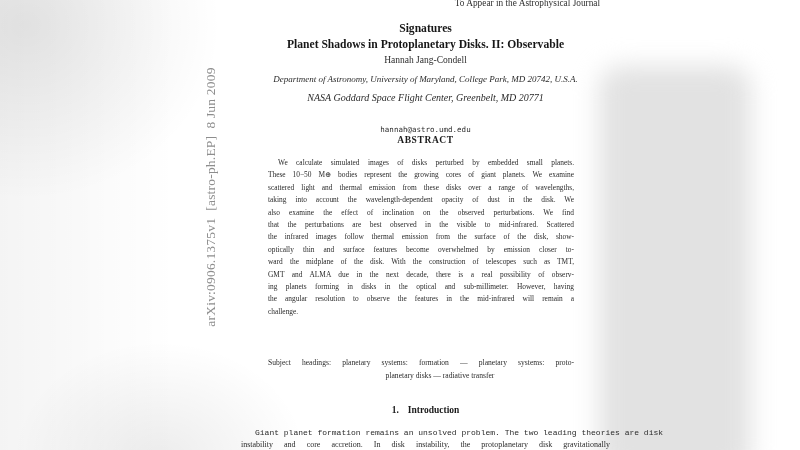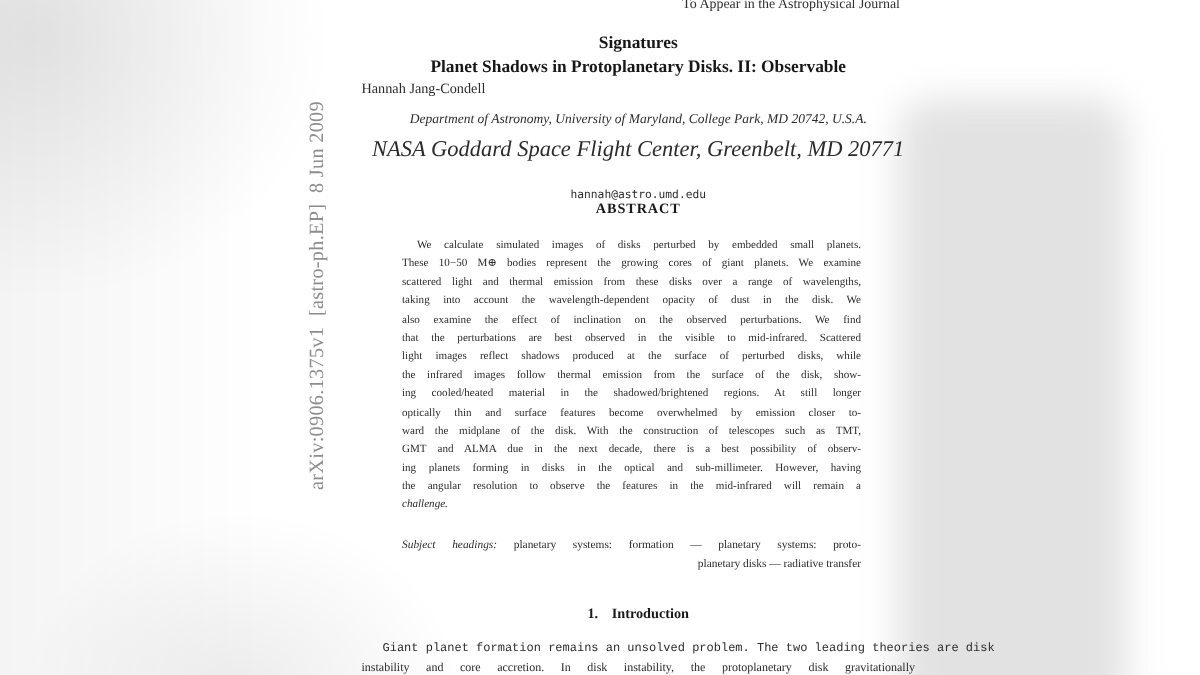--- a/index.html
+++ b/index.html
@@ -39,38 +39,38 @@
   }
 
   .header-note {
     position: absolute; top: -2px; right: 200px;
     font-size: 9.3px; white-space: nowrap; color: #303030;
   }
 
   .title-block { position: absolute; left: 241px; top: 21px; width: 369px; text-align: center; }
   .title-line { font-weight: bold; font-size: 11.6px; line-height: 15.5px; color: #171717; }
 
-  .author { position: absolute; left: 241px; top: 55px; width: 369px; text-align: left; font-size: 9.5px; }
+  .author { position: absolute; left: 241px; top: 55px; width: 369px; text-align: center; font-size: 9.5px; }
   .affil1 { position: absolute; left: 241px; top: 74px; width: 369px; text-align: center; font-style: italic; font-size: 9px; }
-  .affil2 { position: absolute; left: 241px; top: 92px; width: 369px; text-align: center; font-style: italic; font-size: 15px; }
+  .affil2 { position: absolute; left: 241px; top: 92px; width: 369px; text-align: center; font-style: italic; font-size: 10px; }
   .email  { position: absolute; left: 241px; top: 125px; width: 369px; text-align: center;
             font-family: "DejaVu Sans Mono", "Liberation Mono", monospace; font-size: 7.5px; }
 
   .abstract-heading { position: absolute; left: 241px; top: 135px; width: 369px; text-align: center;
             font-weight: bold; font-size: 9.5px; letter-spacing: 0.6px; color: #1a1a1a; }
 
   .abstract-body { position: absolute; left: 268px; top: 157px; width: 306px; font-size: 7.4px; }
   .abstract-body .jline { line-height: 12.4px; height: 12.4px; text-align: justify; text-align-last: justify; white-space: nowrap; }
   .abstract-body .jline.first { padding-left: 10px; }
-  .abstract-body .jline.last { text-align-last: left; white-space: normal; font-style: italic; }
+  .abstract-body .jline.last { text-align-last: left; white-space: normal; }
 
   .subject-block { position: absolute; left: 268px; top: 357px; width: 306px; font-size: 7.6px; }
   .subject-block .sline1 { line-height: 12.6px; height: 12.6px; text-align: justify; text-align-last: justify; }
-  .subject-block .sline2 { line-height: 12.6px; height: 12.6px; text-align: right; padding-left: 38px; }
-  .subject-label { font-style: italic; }
+  .subject-block .sline2 { line-height: 12.6px; height: 12.6px; text-align: center; padding-left: 38px; }
+  .subject-label { }
 
   .section-heading { position: absolute; left: 241px; top: 405px; width: 369px; text-align: center;
             font-weight: bold; font-size: 9.5px; color: #1a1a1a; }
   .section-number { margin-right: 9px; }
 
   .intro-body { position: absolute; left: 241px; top: 427px; width: 369px; font-size: 8px; }
   .intro-body .jline { line-height: 12.4px; height: 12.4px; text-align: justify; text-align-last: justify; white-space: nowrap; }
   .intro-body .jline.first { padding-left: 14px; font-family: Liberation Mono, monospace; }
 </style>
 </head>
@@ -96,26 +96,24 @@
 
   <div class="abstract-heading">ABSTRACT</div>
 
   <div class="abstract-body">
     <div class="jline first">We calculate simulated images of disks perturbed by embedded small planets.</div>
     <div class="jline">These 10−50 M⊕ bodies represent the growing cores of giant planets. We examine</div>
     <div class="jline">scattered light and thermal emission from these disks over a range of wavelengths,</div>
     <div class="jline">taking into account the wavelength-dependent opacity of dust in the disk. We</div>
     <div class="jline">also examine the effect of inclination on the observed perturbations. We find</div>
     <div class="jline">that the perturbations are best observed in the visible to mid-infrared. Scattered</div>
-    <div class="jline">light images reflect shadows produced at the surface of perturbed disks, while</div>
     <div class="jline">the infrared images follow thermal emission from the surface of the disk, show-</div>
-    <div class="jline">ing cooled/heated material in the shadowed/brightened regions. At still longer</div>
     <div class="jline">optically thin and surface features become overwhelmed by emission closer to-</div>
     <div class="jline">ward the midplane of the disk. With the construction of telescopes such as TMT,</div>
-    <div class="jline">GMT and ALMA due in the next decade, there is a best possibility of observ-</div>
+    <div class="jline">GMT and ALMA due in the next decade, there is a real possibility of observ-</div>
     <div class="jline">ing planets forming in disks in the optical and sub-millimeter. However, having</div>
     <div class="jline">the angular resolution to observe the features in the mid-infrared will remain a</div>
     <div class="jline last">challenge.</div>
   </div>
 
   <div class="subject-block">
     <div class="sline1"><span class="subject-label">Subject headings:</span><span> planetary systems: formation — planetary systems: proto-</span></div>
     <div class="sline2">planetary disks — radiative transfer</div>
   </div>
 

